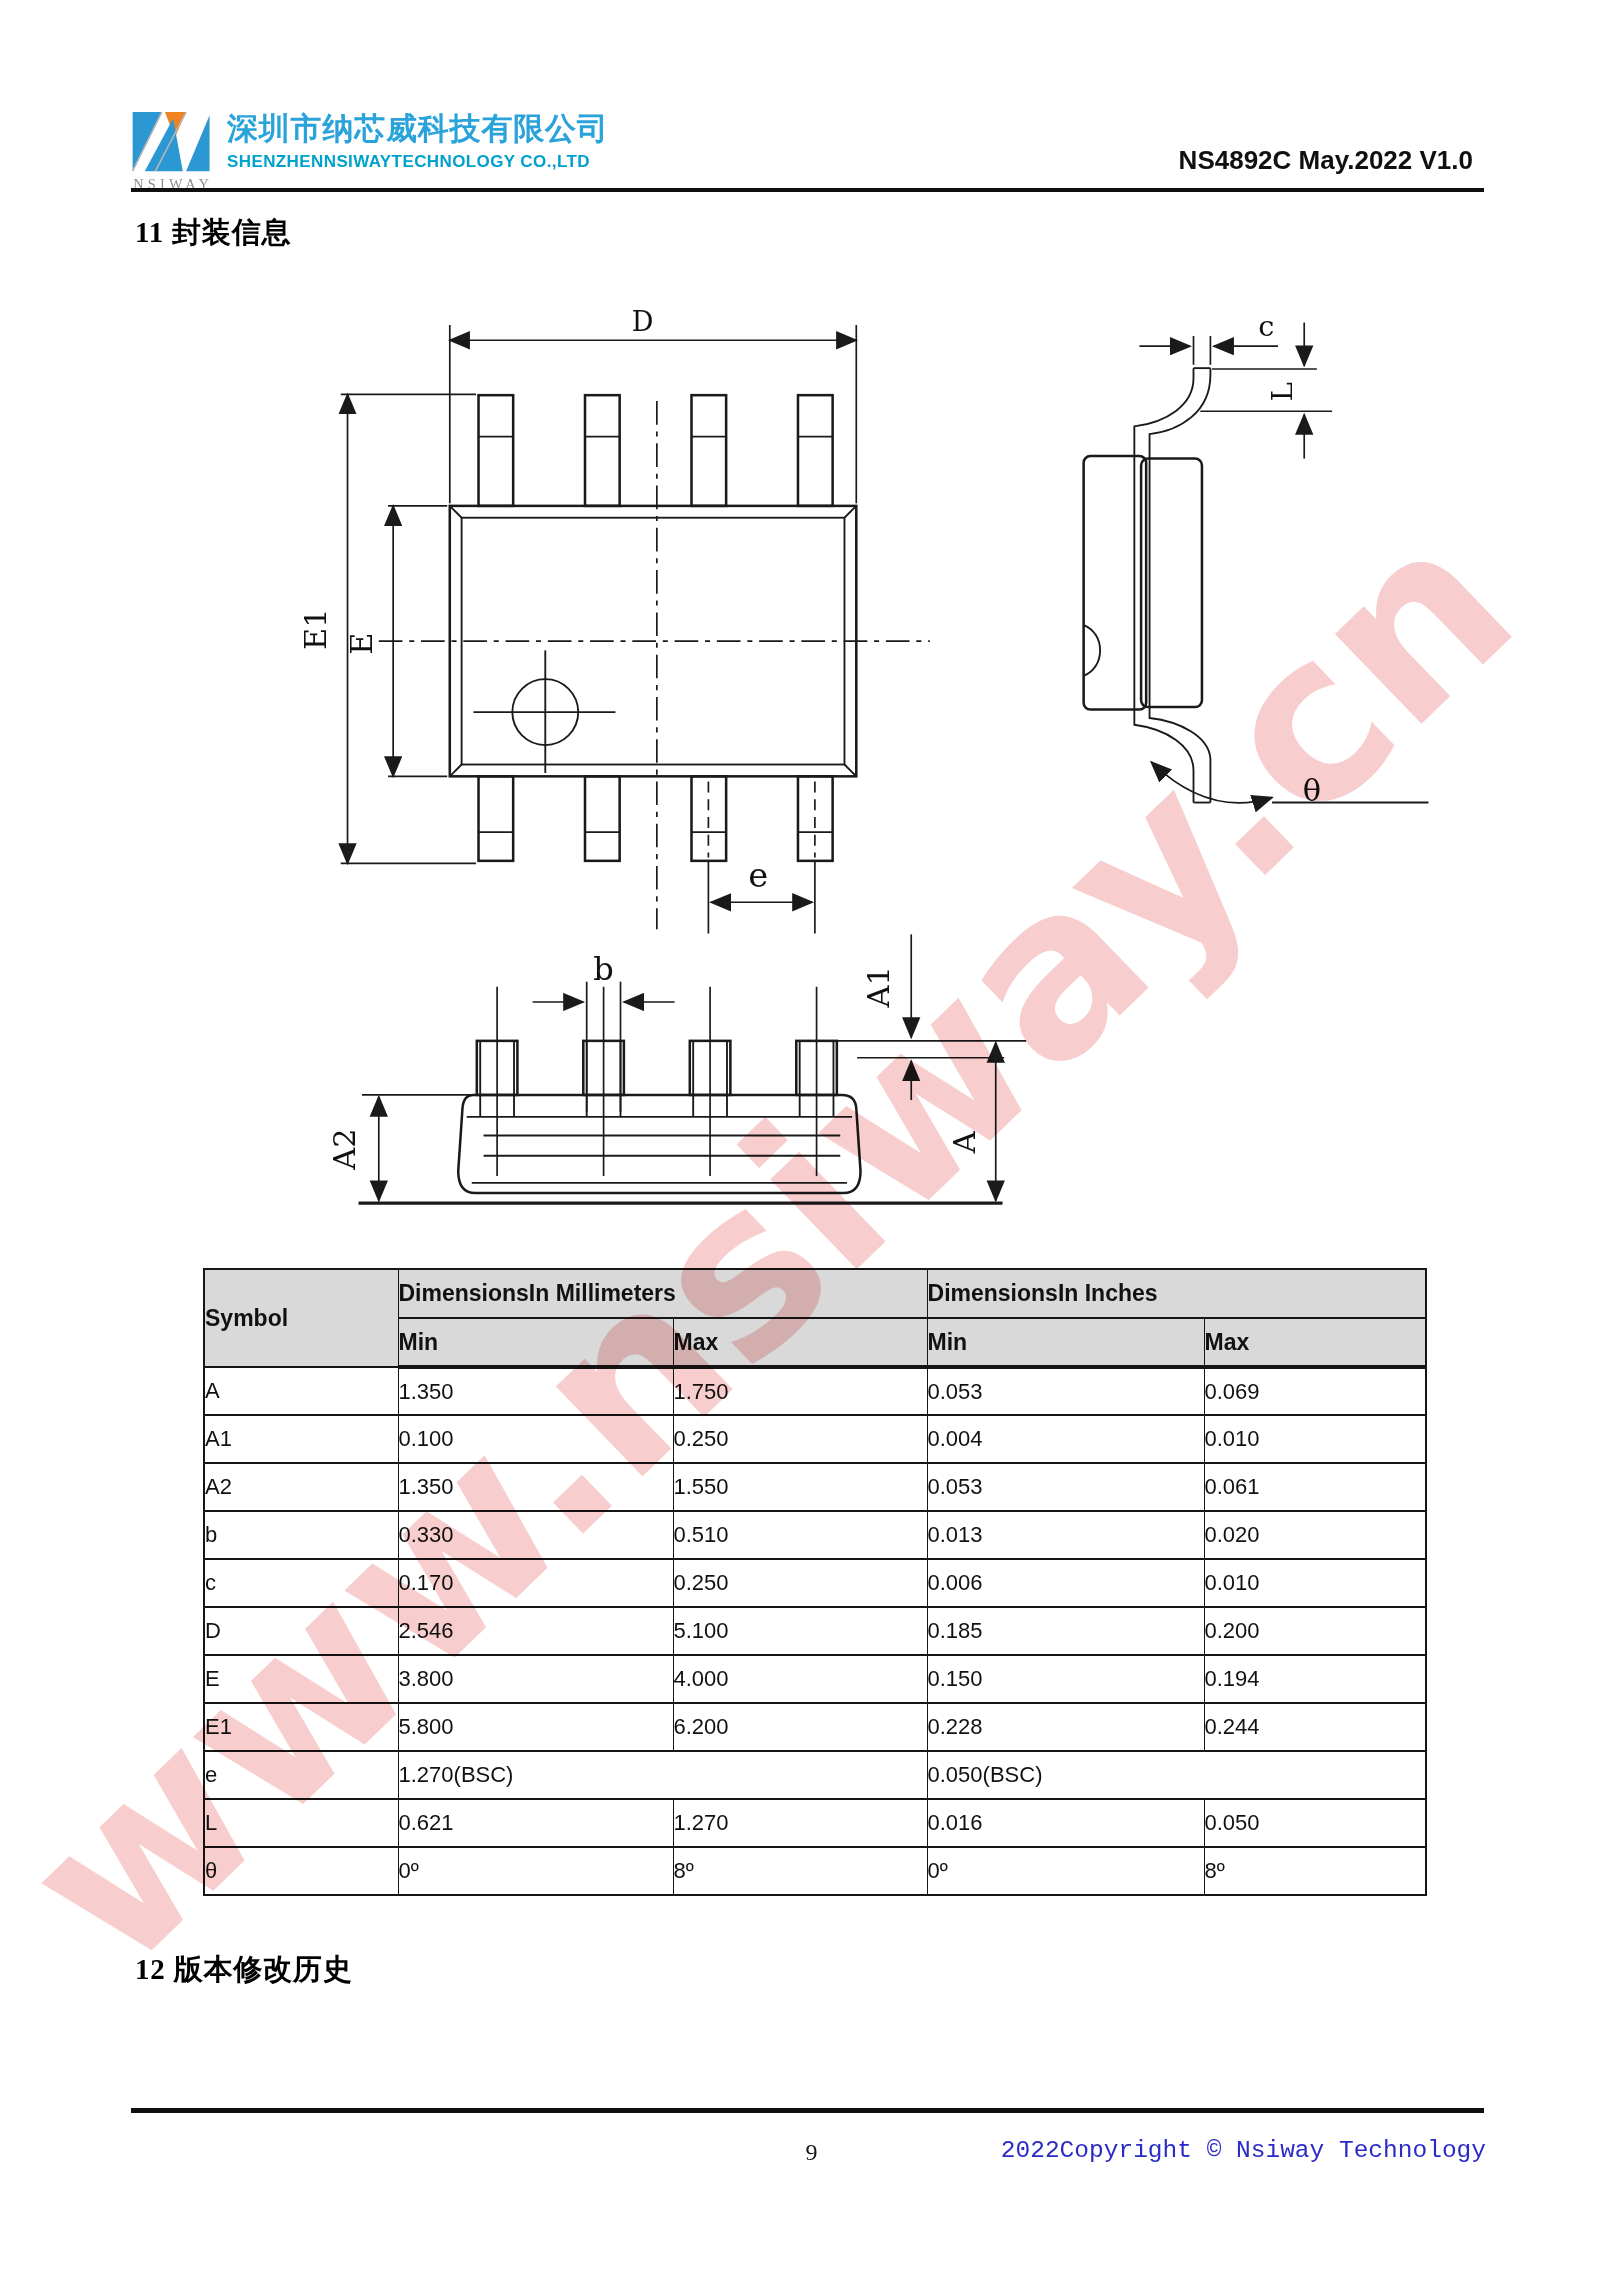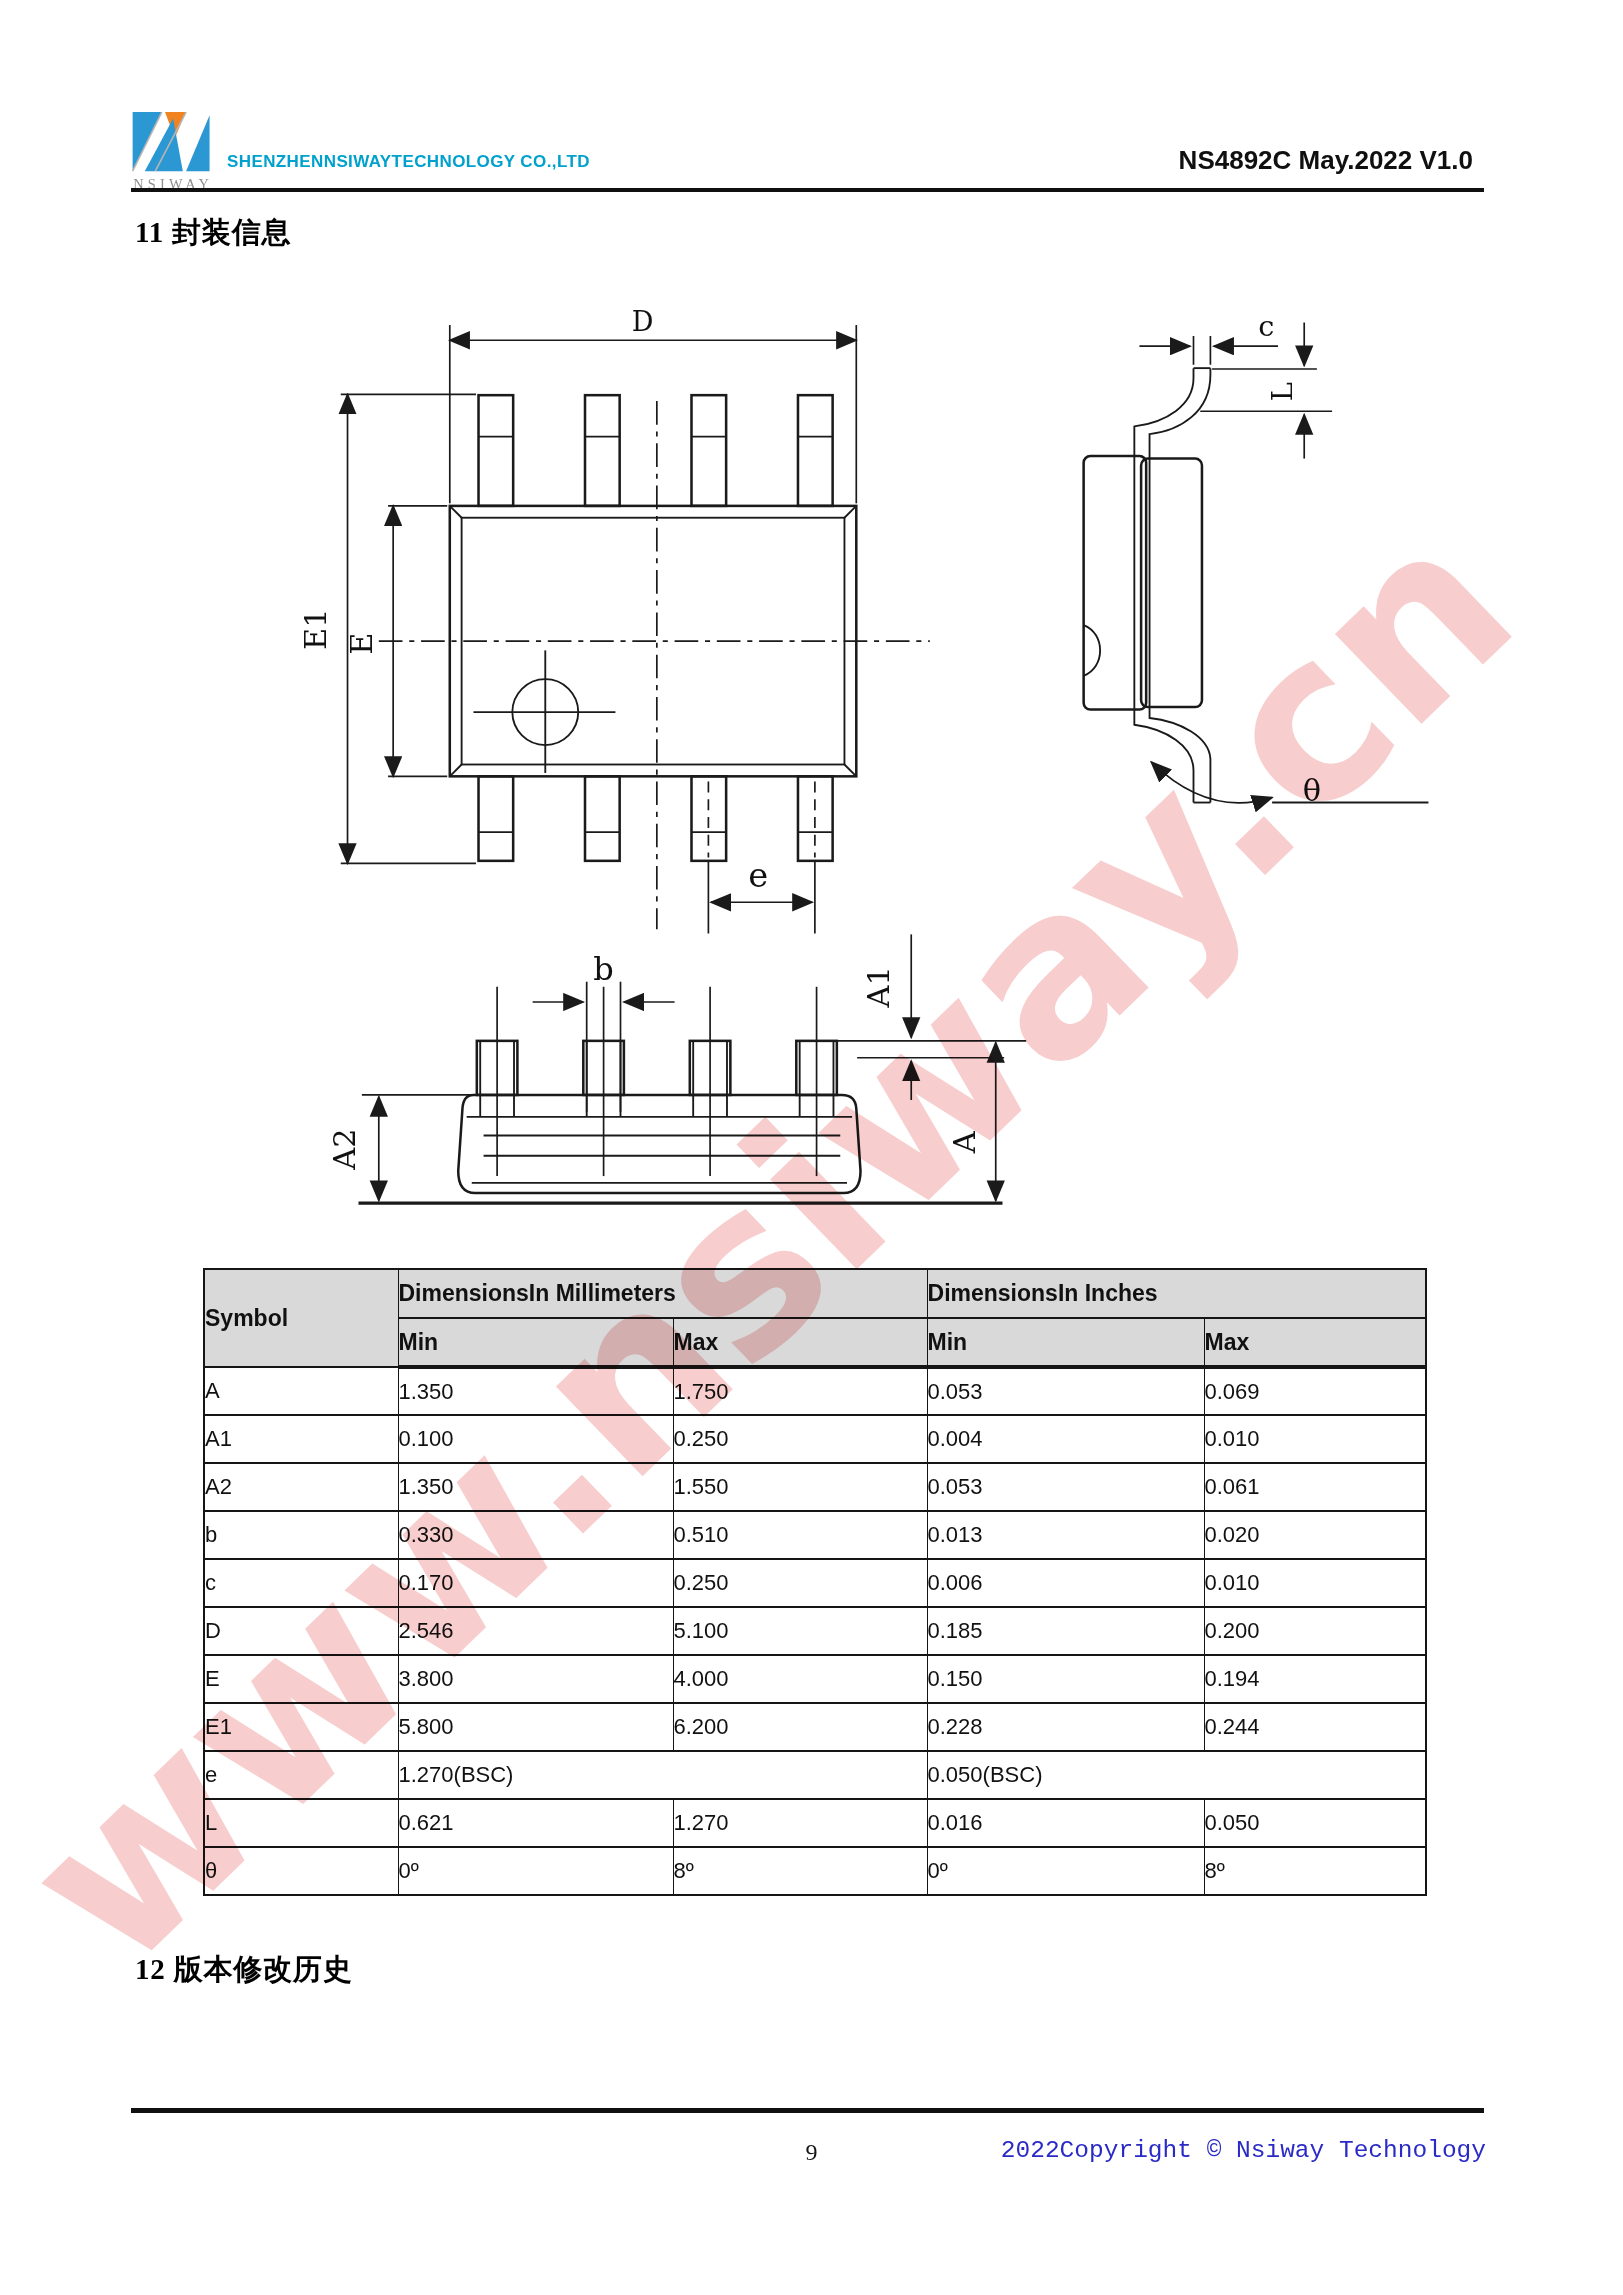--- a/index.html
+++ b/index.html
@@ -71,20 +71,21 @@
     <svg class="logo-icon" viewBox="0 0 100 80">
       <polygon points="2,3 38,3 2,76" fill="#2b97d3"></polygon>
       <polygon points="42,3 68,3 54,35" fill="#f08220"></polygon>
       <polygon points="17,76 52,11 64,76" fill="#2b97d3"></polygon>
       <polygon points="68,76 97,7 97,76" fill="#2b97d3"></polygon>
       <line x1="38" y1="3" x2="2" y2="76" stroke="#b5b5b5" stroke-width="2"></line>
       <line x1="68" y1="3" x2="30" y2="76" stroke="#b5b5b5" stroke-width="2"></line>
     </svg>
     <div class="logo-brand">NSIWAY</div>
   </div>
+  <div class="company-cn">深圳市纳芯威科技有限公司</div>
   <div class="company-en">SHENZHENNSIWAYTECHNOLOGY CO.,LTD</div>
   <div class="doc-ref">NS4892C May.2022 V1.0</div>
   <div class="header-rule"></div>
 
   <div class="sec-title sec-11">11 封装信息</div>
 
   <div class="drawing">
     <svg viewBox="0 340 1920 1130">
       <defs>
         <marker id="ah" viewBox="0 0 12 10" refX="11" refY="5" markerWidth="13" markerHeight="11" orient="auto-start-reverse">

